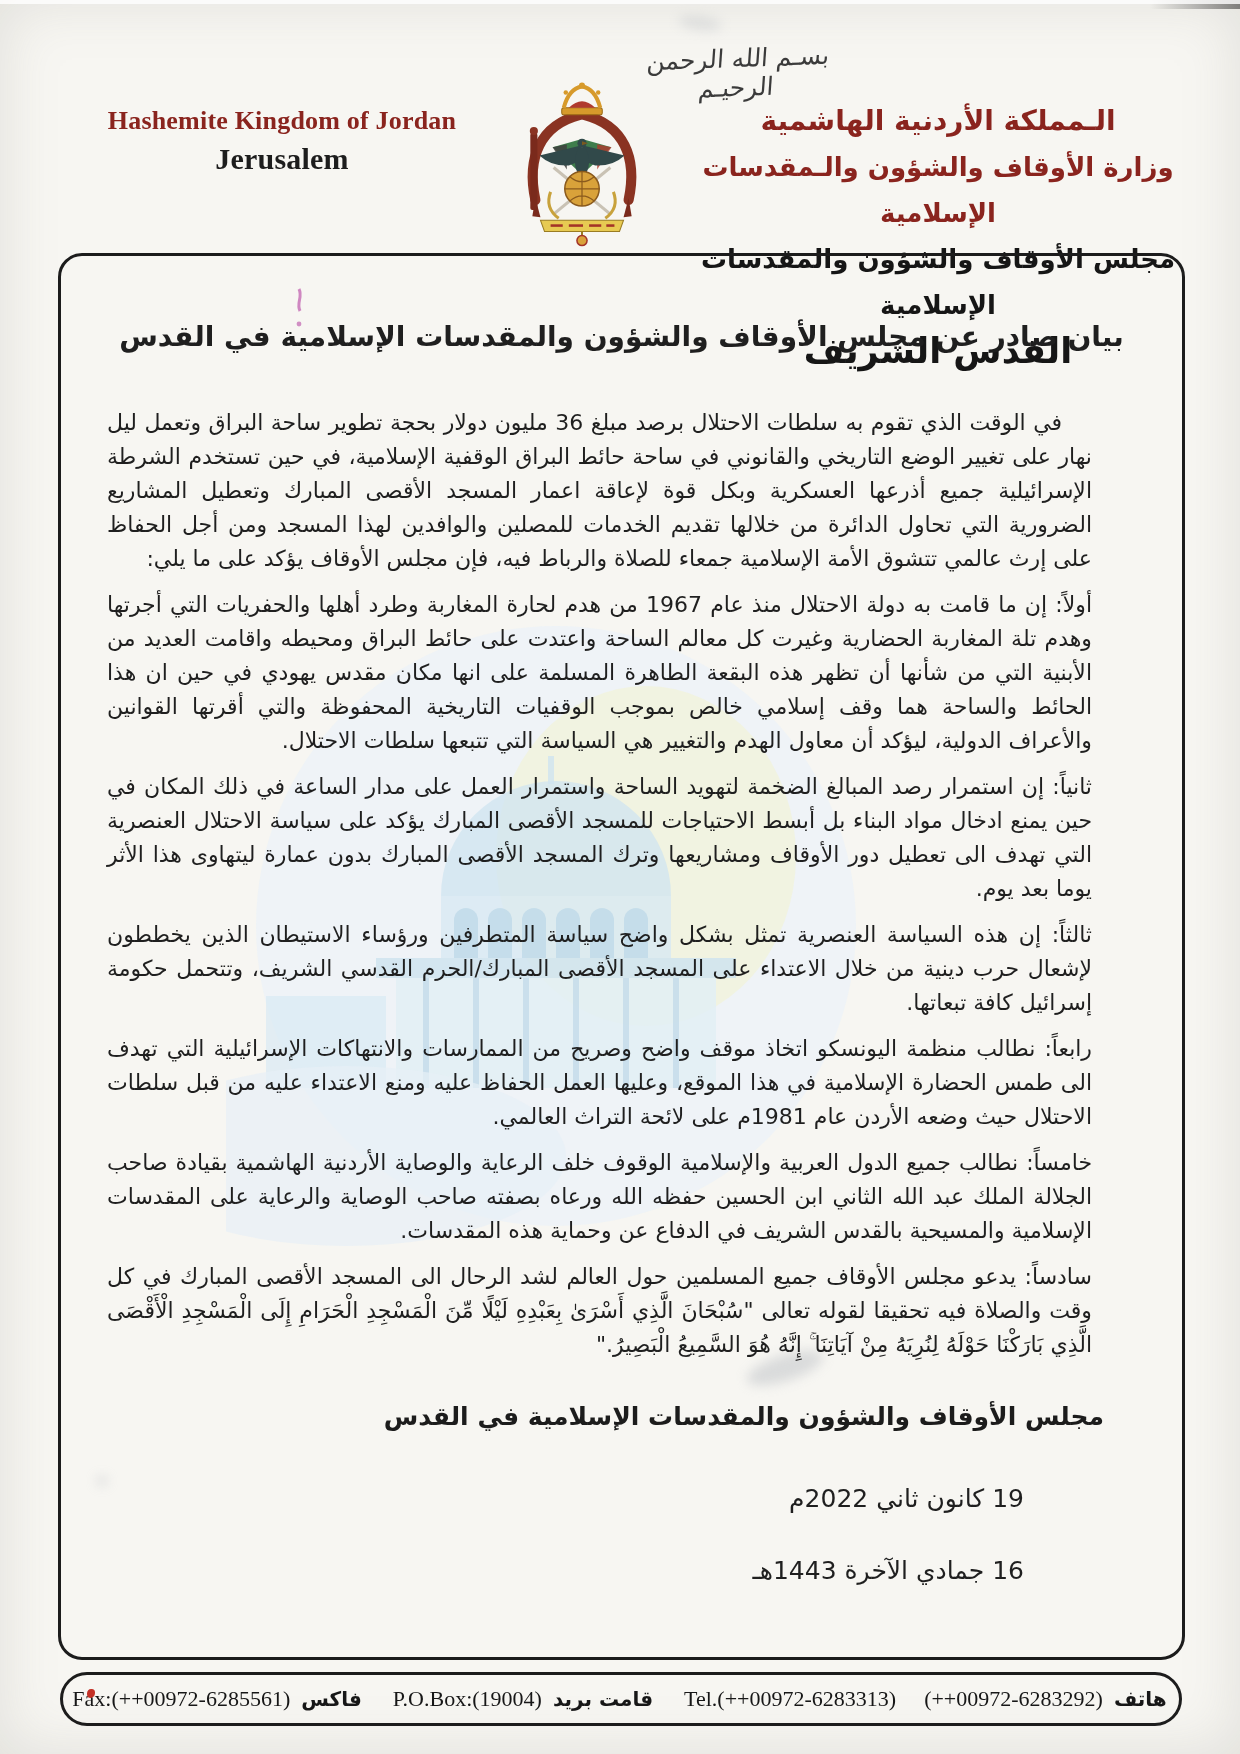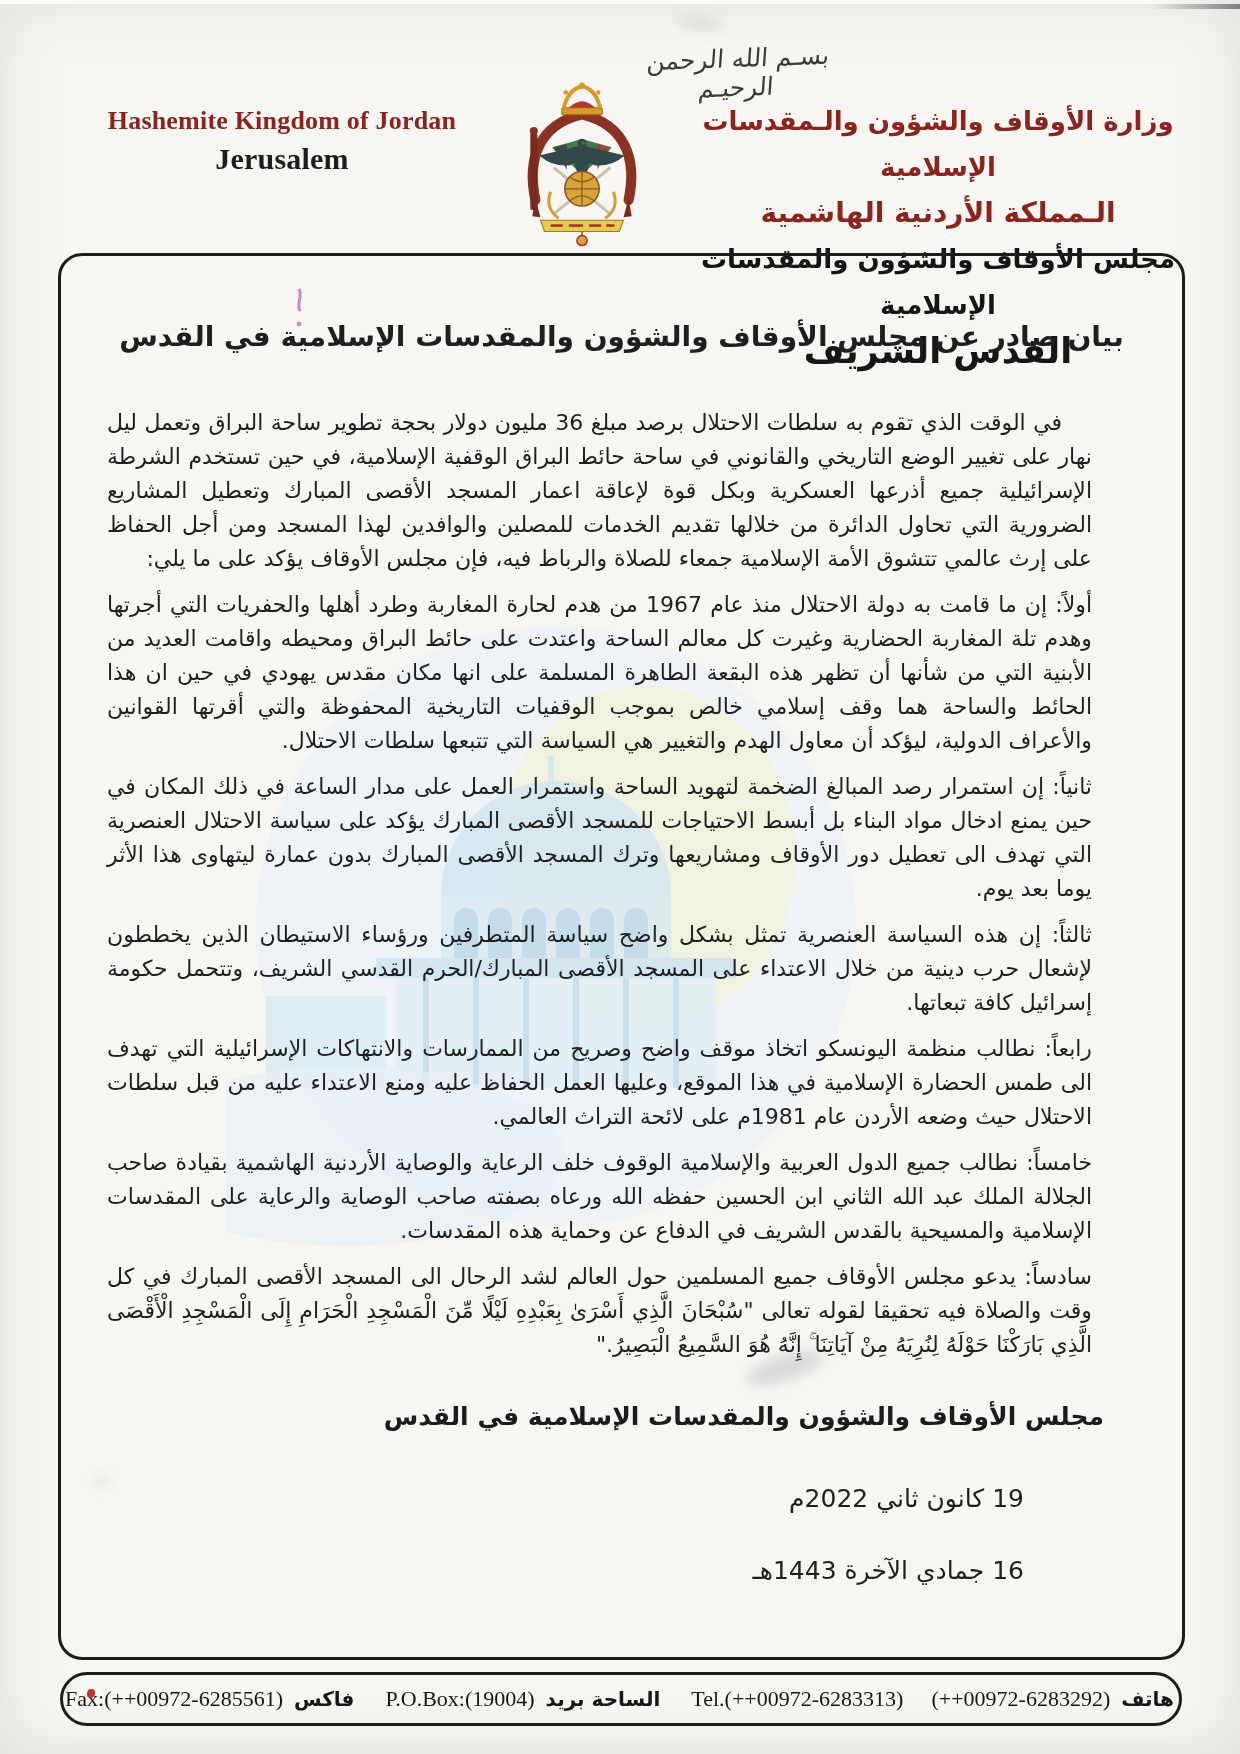--- a/index.html
+++ b/index.html
@@ -150,22 +150,22 @@
       <rect x="62" y="142" width="14" height="2.5" fill="#a33327"></rect>
       <rect x="82" y="142" width="12" height="2.5" fill="#a33327"></rect>
       <rect x="99" y="142" width="8" height="2.5" fill="#a33327"></rect>
 
       <line x1="75" y1="149" x2="75" y2="153" stroke="#9a7c22" stroke-width="2"></line>
       <circle cx="75" cy="158" r="5" fill="#d9a23a" stroke="#a33327" stroke-width="1.5"></circle>
     </svg>
   </div>
 
   <div class="header-ar">
+    <div class="l l1">الـمملكة الأردنية الهاشمية</div>
     <div class="l l2">وزارة الأوقاف والشؤون والـمقدسات الإسلامية</div>
-    <div class="l l1">الـمملكة الأردنية الهاشمية</div>
     <div class="l l3">مجلس الأوقاف والشؤون والمقدسات الإسلامية</div>
     <div class="l l4">القدس الشريف</div>
   </div>
 
   <div class="main-box">
 
     <svg class="watermark" viewBox="0 0 640 730">
       <ellipse cx="330" cy="330" rx="300" ry="300" fill="#ecf3f8" opacity=".8"></ellipse>
       <ellipse cx="420" cy="260" rx="150" ry="170" fill="#f1f3da" opacity=".75"></ellipse>
       <path d="M215 300 A 115 115 0 0 1 445 300 Z" fill="#cfe4f0" opacity=".75"></path>
@@ -214,21 +214,21 @@
     <div class="sig-date d1">19 كانون ثاني 2022م</div>
     <div class="sig-date d2">16 جمادي الآخرة 1443هـ</div>
   </div>
 
   <div class="footer-pill">
     <span class="red-dot"></span>
     <div class="footer-row">
       <span class="lat" dir="ltr">Fax:(++00972-6285561)</span>
       <span class="ar" dir="rtl">فاكس</span>
       <span class="lat gap" dir="ltr">P.O.Box:(19004)</span>
-      <span class="ar" dir="rtl">الساحة بريد</span>
+      <span class="ar" dir="rtl">قامت بريد</span>
       <span class="lat gap" dir="ltr">Tel.(++00972-6283313)</span>
       <span class="lat gap" dir="ltr">(++00972-6283292)</span>
       <span class="ar" dir="rtl">هاتف</span>
     </div>
   </div>
 
   <div class="smudge s1"></div>
   <div class="smudge s2"></div>
   <div class="smudge s3"></div>
 

